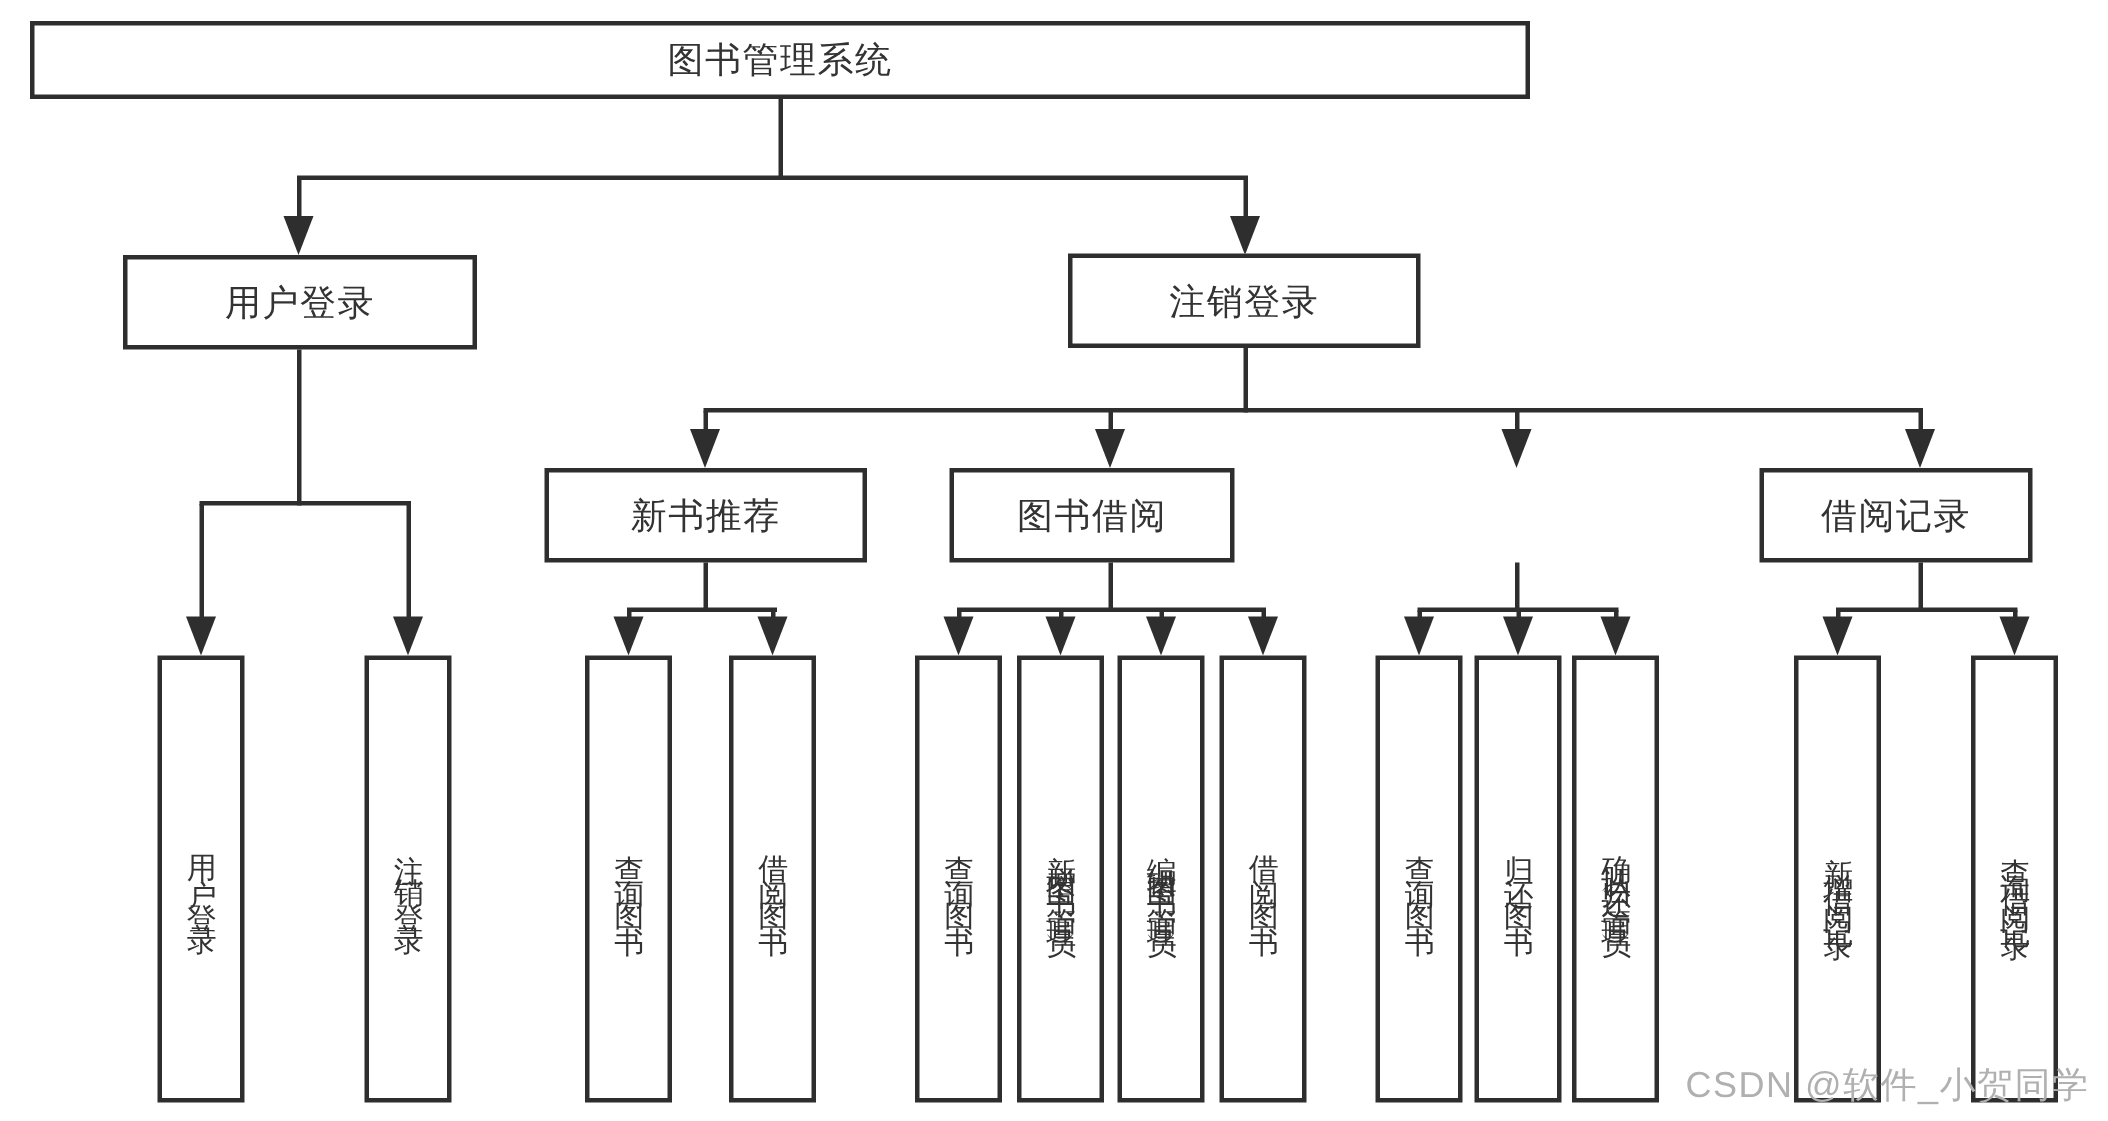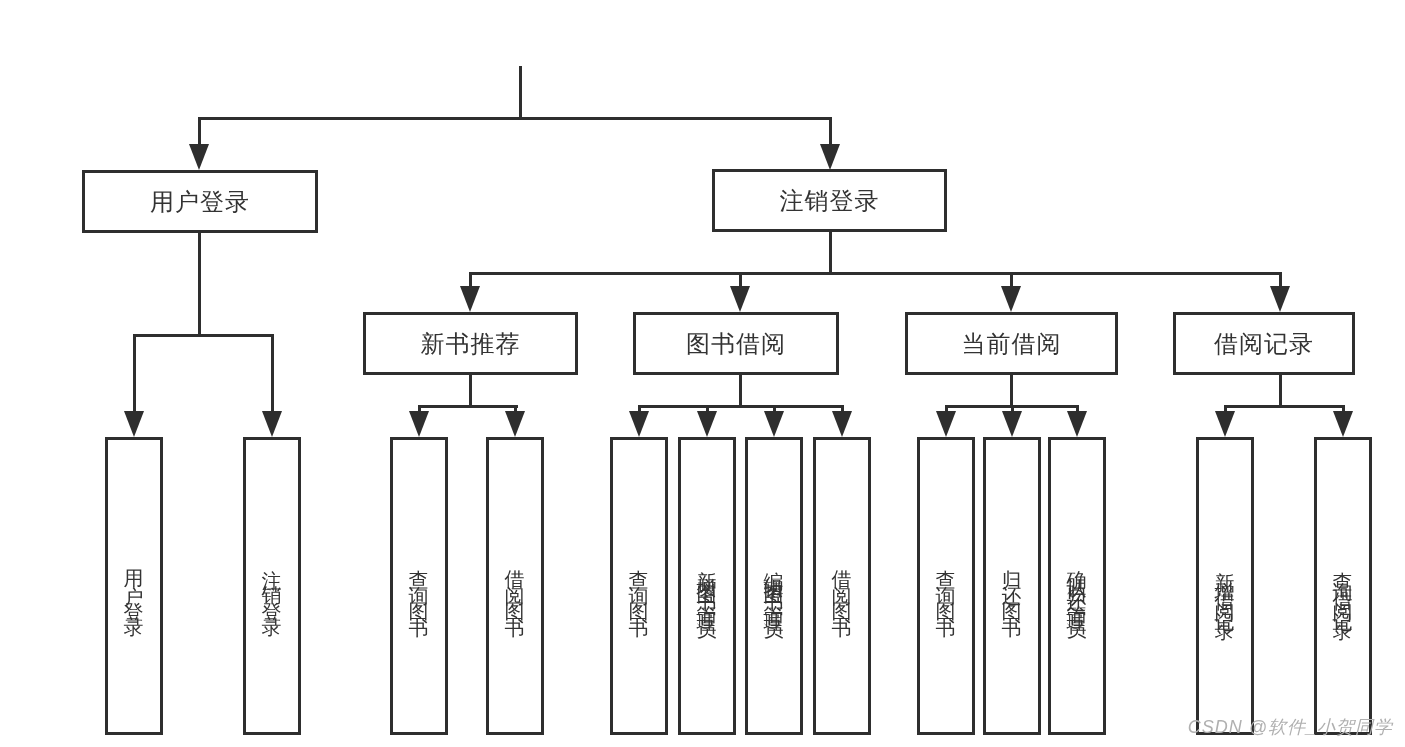--- a/index.html
+++ b/index.html
@@ -48,31 +48,31 @@
   }
   .arrow::after{
     content:'';position:absolute;left:0;bottom:0;width:0;height:0;
     border-left:10px solid transparent;
     border-right:10px solid transparent;
     border-top:26px solid #2e2e2e;
   }
   .watermark{
     position:absolute;
     right:12px;bottom:8px;
-    font-size:18px;color:#b0b0b0;
+    font-size:24px;color:#b0b0b0;
     letter-spacing:1px;
     white-space:nowrap;
-    font-style:italic;
   }
 </style>
 </head>
 <body>
 
 <div id="stage">
 
+  <div class="hbox" style="left:20px;top:14px;width:1000px;height:52px;">图书管理系统</div>
 
   <div class="vline" style="left:518.5px;top:66px;height:54px;"></div>
   <div class="hline" style="left:197.5px;top:117px;width:634px;"></div>
   <div class="arrow" style="left:189px;top:118px;height:52px;"></div>
   <div class="arrow" style="left:820px;top:118px;height:52px;"></div>
 
   <div class="hbox" style="left:82px;top:170px;width:236px;height:63px;">用户登录</div>
   <div class="hbox" style="left:712px;top:169px;width:235px;height:63px;">注销登录</div>
 
   <div class="vline" style="left:197.5px;top:233px;height:104px;"></div>
@@ -81,22 +81,21 @@
   <div class="arrow" style="left:262px;top:336px;height:101px;"></div>
 
   <div class="vline" style="left:828.5px;top:232px;height:43px;"></div>
   <div class="hline" style="left:468.5px;top:272px;width:813px;"></div>
   <div class="arrow" style="left:460px;top:274px;height:38px;"></div>
   <div class="arrow" style="left:730px;top:274px;height:38px;"></div>
   <div class="arrow" style="left:1001px;top:274px;height:38px;"></div>
   <div class="arrow" style="left:1270px;top:274px;height:38px;"></div>
 
   <div class="hbox" style="left:363px;top:312px;width:215px;height:63px;">新书推荐</div>
-  <div class="hbox" style="left:633px;top:312px;width:206px;height:63px;">图书借阅</div>
-  <div class="hbox" style="left:905px;top:312px;width:213px;height:63px;">当前借阅</div>
+  <div class="hbox" style="left:633px;top:312px;width:190px;height:63px;">图书借阅</div>
   <div class="hbox" style="left:1173px;top:312px;width:182px;height:63px;">借阅记录</div>
 
   <div class="vline" style="left:468.5px;top:375px;height:33px;"></div>
   <div class="hline" style="left:417.5px;top:405px;width:100px;"></div>
   <div class="arrow" style="left:409px;top:407px;height:30px;"></div>
   <div class="arrow" style="left:505px;top:407px;height:30px;"></div>
 
   <div class="vline" style="left:738.5px;top:375px;height:33px;"></div>
   <div class="hline" style="left:637.5px;top:405px;width:206px;"></div>
   <div class="arrow" style="left:629px;top:407px;height:30px;"></div>

